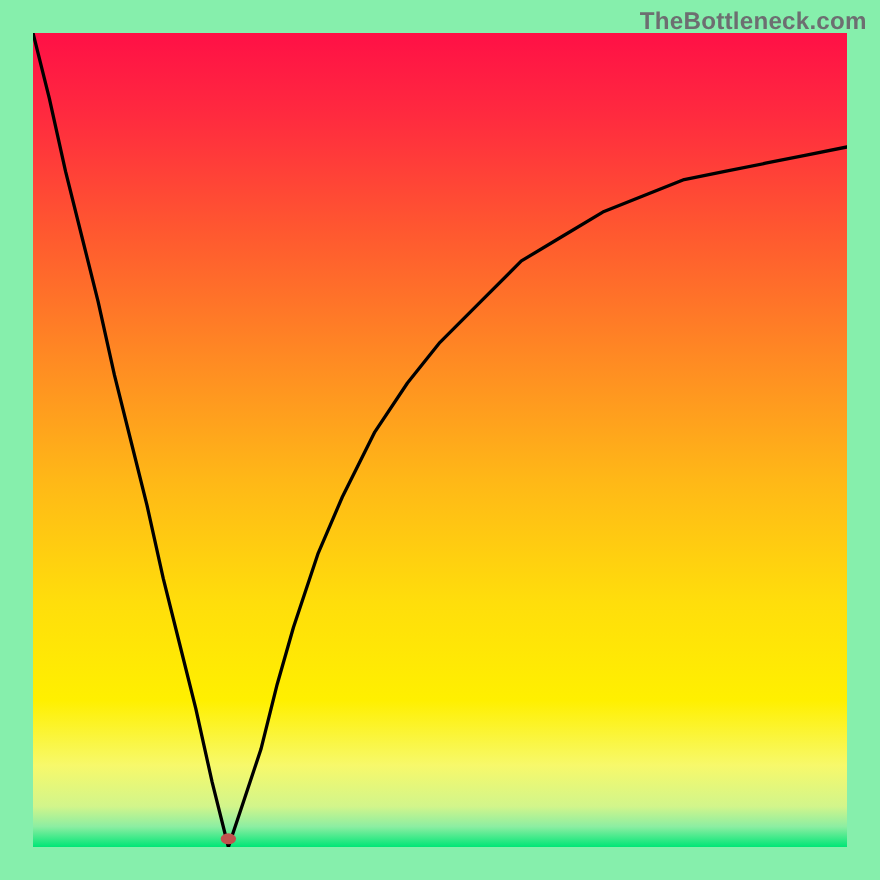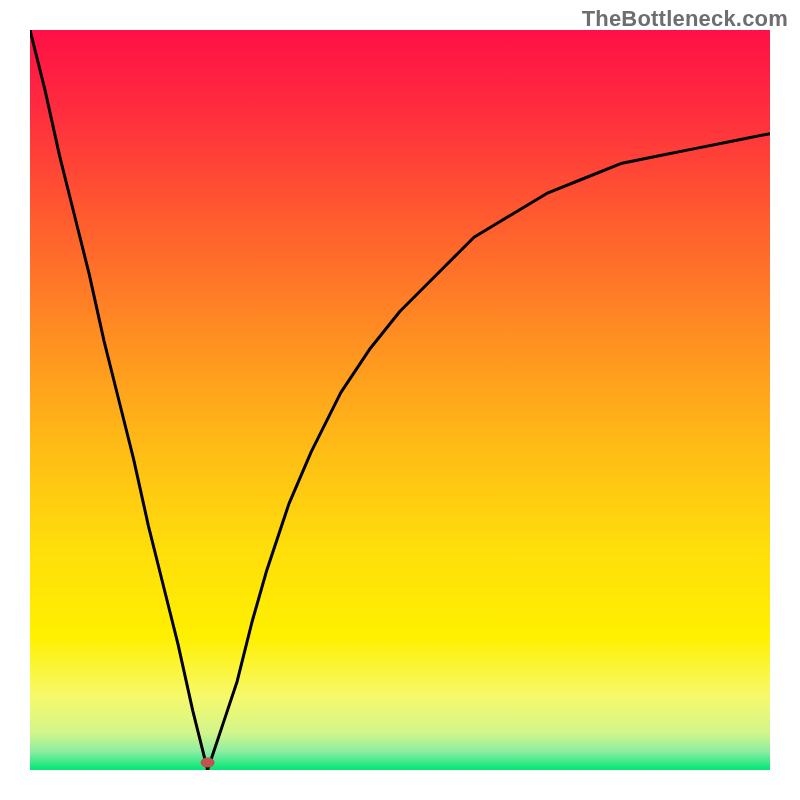--- a/index.html
+++ b/index.html
@@ -7,21 +7,21 @@
     padding: 0;
     width: 800px;
     height: 800px;
     overflow: hidden;
     background: #000;
   }
   .outer {
     position: relative;
     width: 800px;
     height: 800px;
-    background: #ffffff;
+    background: #86efac;
   }
   .plot {
     position: absolute;
     left: 30px;
     top: 30px;
     width: 740px;
     height: 740px;
     overflow: hidden;
   }
   .plot svg {

